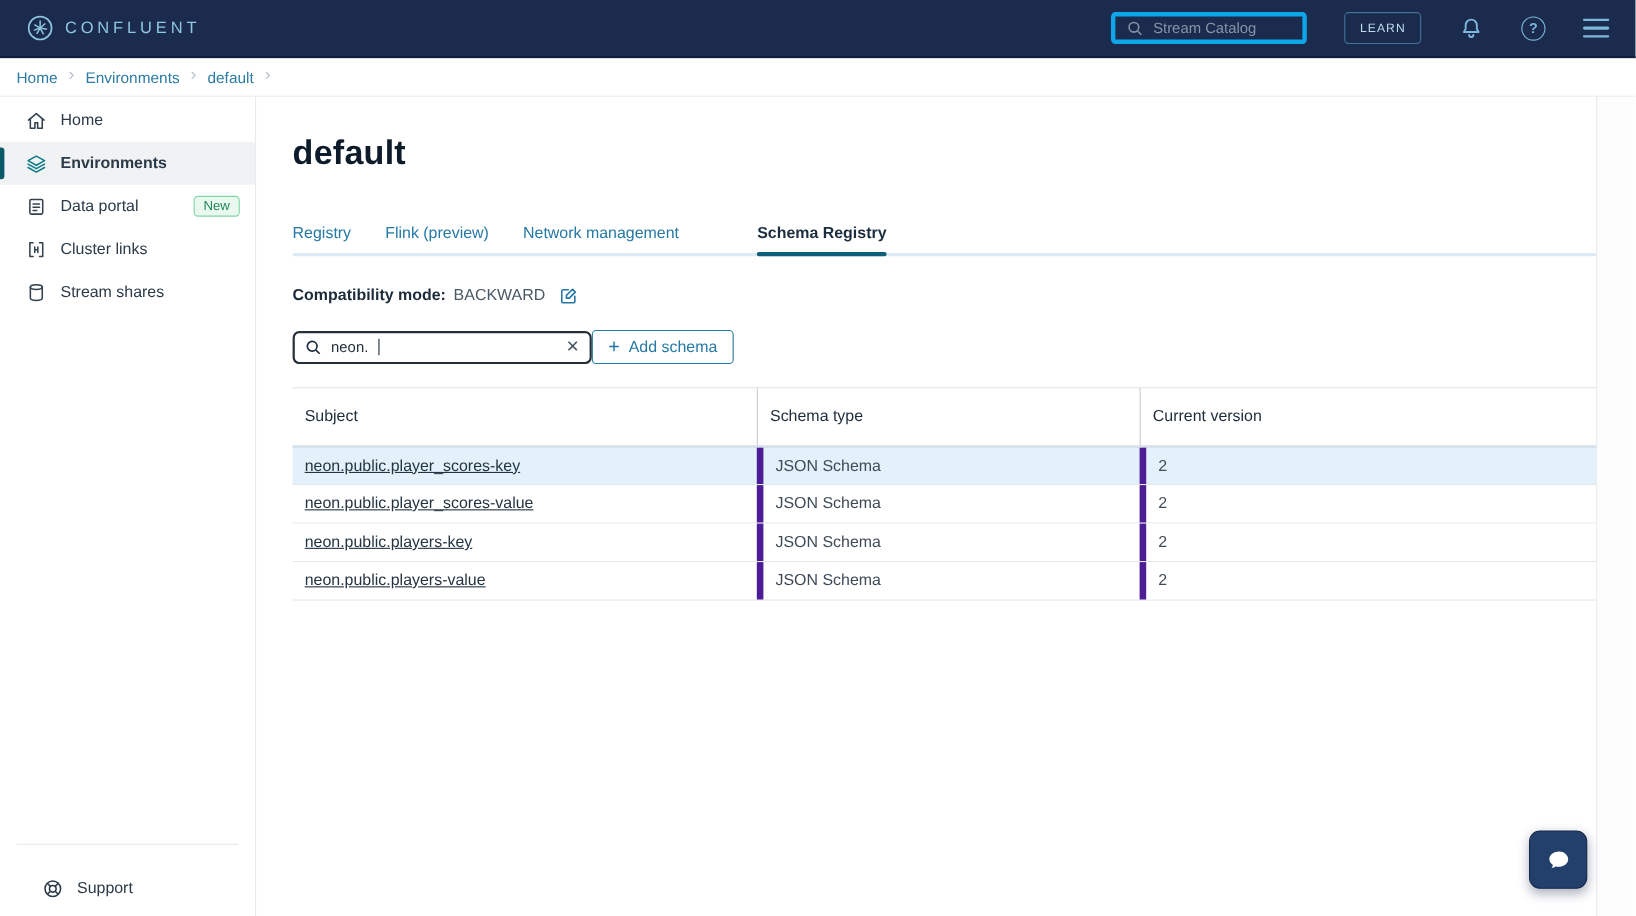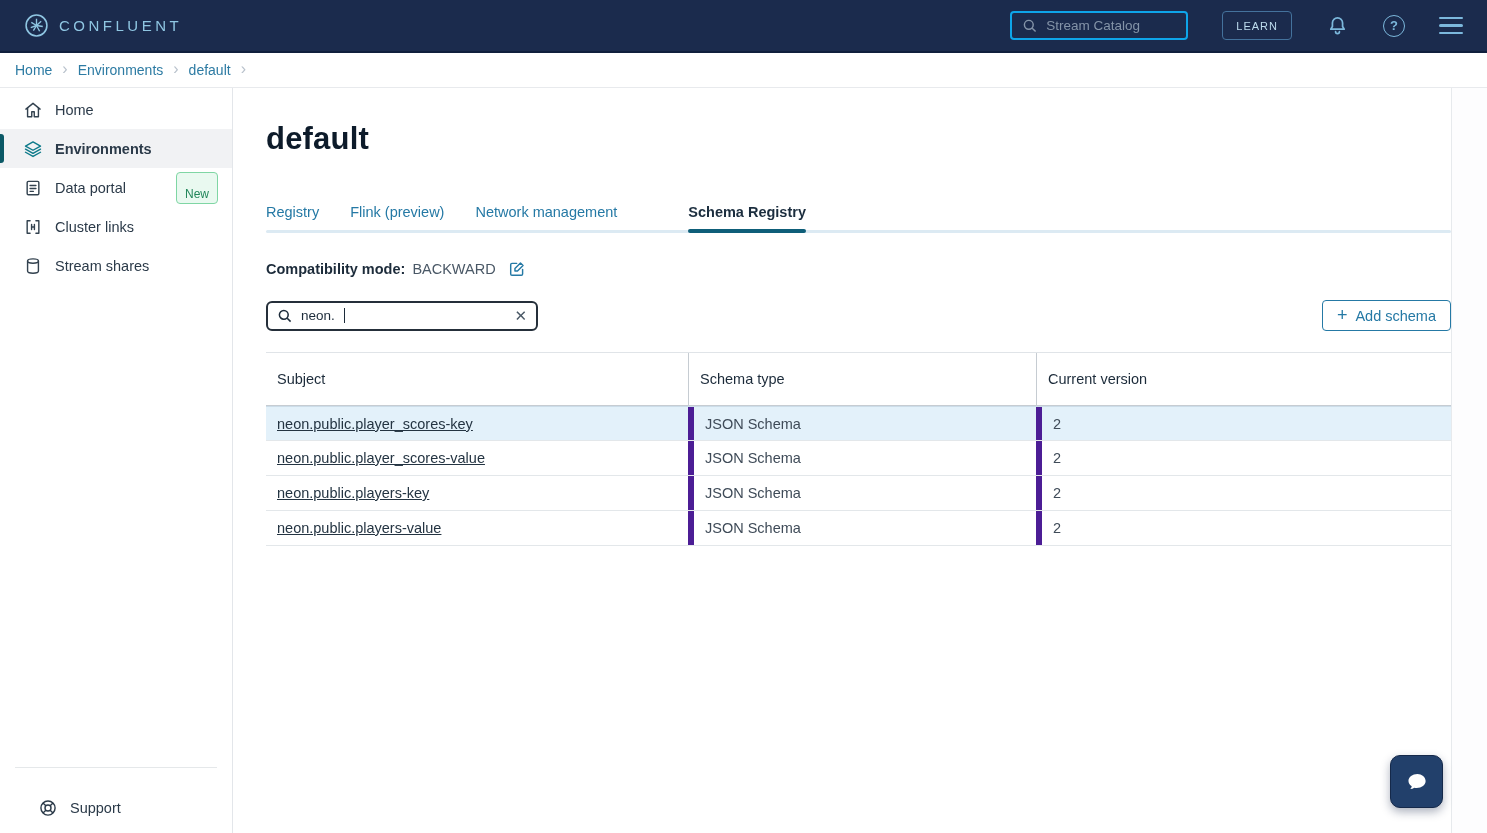--- a/index.html
+++ b/index.html
@@ -7,21 +7,21 @@
   body { font-family:"Liberation Sans", sans-serif; background:#ffffff; color:#1c2b3a; position:relative; }
 
   
   .navbar { position:absolute; top:0; left:0; width:1487px; height:53px;
             background:#1b2b4d; border-bottom:2px solid #101f3d;
             display:flex; align-items:center; padding:0 24px; }
   .brand { display:flex; align-items:center; gap:10px; color:#8fc6e2; }
   .brand-name { font-size:15px; letter-spacing:3.5px; font-weight:500; color:#8fc6e2; }
   .nav-right { margin-left:auto; display:flex; align-items:center; gap:34px; }
   .nav-search { display:flex; align-items:center; gap:8px; width:178px; height:29px;
-                border:2px solid #0ea5e9; border-radius:4px; padding:0 10px; background:transparent; }
+                border:4px solid #0ea5e9; border-radius:4px; padding:0 10px; background:transparent; }
   .nav-search input { background:transparent; border:none; outline:none; color:#cfe0ee;
                       font-size:13.5px; width:100%; font-family:"Liberation Sans", sans-serif; }
   .nav-search input::placeholder { color:#8494a8; }
   .learn-btn { height:29px; padding:0 13px; background:transparent; border:1px solid #44729c;
                border-radius:4px; color:#bddcee; font-size:11px; font-weight:400;
                letter-spacing:1px; cursor:pointer; font-family:"Liberation Sans", sans-serif; }
   .nav-icon { color:#7cb8dc; display:flex; align-items:center; cursor:pointer; }
   .help-circle { width:22px; height:22px; border:1.6px solid #7cb8dc; border-radius:50%;
                  display:flex; align-items:center; justify-content:center;
                  font-size:13px; font-weight:700; color:#7cb8dc; }
@@ -38,21 +38,21 @@
   .sidebar { position:absolute; top:88px; left:0; width:233px; height:745px; background:#fff;
              border-right:1px solid #e3e6ea; padding-top:2px; }
   .side-item { position:relative; display:flex; align-items:center; height:39px;
                padding-left:23px; gap:12px; font-size:14.5px; color:#2b3a49; cursor:pointer; }
   .side-item .sicon { color:#33424f; display:flex; align-items:center; }
   .side-item.active { background:#f1f2f4; font-weight:700; }
   .side-item.active::before { content:""; position:absolute; left:0; top:5px; bottom:5px; width:4px;
                               background:#0b5966; border-radius:0 3px 3px 0; }
   .side-item.active .sicon { color:#0d7a8a; }
   .badge-new { margin-left:auto; margin-right:14px; background:#e9f9f0; border:1px solid #7fd6a4;
-               color:#22865a; font-size:12px; padding:14px 8px 2px; border-radius:4px; }
+               color:#22865a; font-size:12px; padding:1px 8px 2px; border-radius:4px; }
   .side-divider { position:absolute; left:15px; right:15px; top:679px; height:1px; background:#e5e8ea; }
   .support-item { position:absolute; top:700px; left:0; right:0; display:flex; align-items:center;
                   height:39px; padding-left:38px; gap:12px; font-size:14.5px; color:#2b3a49; cursor:pointer; }
   .support-item .sicon { color:#2b3a49; display:flex; align-items:center; }
 
   
   .gutter { position:absolute; top:88px; right:0; width:36px; height:745px; background:#fdfdfe;
             border-left:1px solid #e7eaed; }
 
   
@@ -66,21 +66,21 @@
   .tab { font-size:14.5px; color:#2579a5; padding-bottom:13px; cursor:pointer; position:relative; }
   .tab.active { color:#1b2d3e; font-weight:700;margin-left:40px; }
   .tab.active::after { content:""; position:absolute; left:0; right:0; bottom:0; height:4px;
                        background:#0e5e79; border-radius:2px; z-index:1; }
 
   .compat-row { margin-top:27px; display:flex; align-items:center; gap:7px; font-size:14.5px; }
   .compat-label { font-weight:700; color:#1c2b3a; }
   .compat-value { color:#4a5866; }
   .edit-icon { color:#2579a5; margin-left:6px; display:flex; cursor:pointer; }
 
-  .actions-row { margin-top:23px; display:flex; align-items:center; justify-content:space-between;
+  .actions-row { margin-top:23px; display:flex; align-items:center; justify-content:flex-start;
                  padding-right:0; width:1185px; }
   .schema-search { display:flex; align-items:center; width:272px; height:30px;
                    border:2px solid #252f3a; border-radius:6px; padding:0 9px; gap:8px;
                    background:#fff; cursor:text; }
   .schema-search .qtext { font-size:13.5px; color:#1c2b3a; }
   .caret { display:inline-block; width:1px; height:15px; background:#1c2b3a; margin-left:1px;
            vertical-align:middle; }
   .clear-x { margin-left:auto; color:#4a5866; font-size:15px; cursor:pointer; line-height:1; }
   .add-btn { display:flex; align-items:center; gap:8px; height:31px; padding:0 14px;
              border:1.5px solid #2579a5; border-radius:4px; background:#fff; color:#2579a5;

